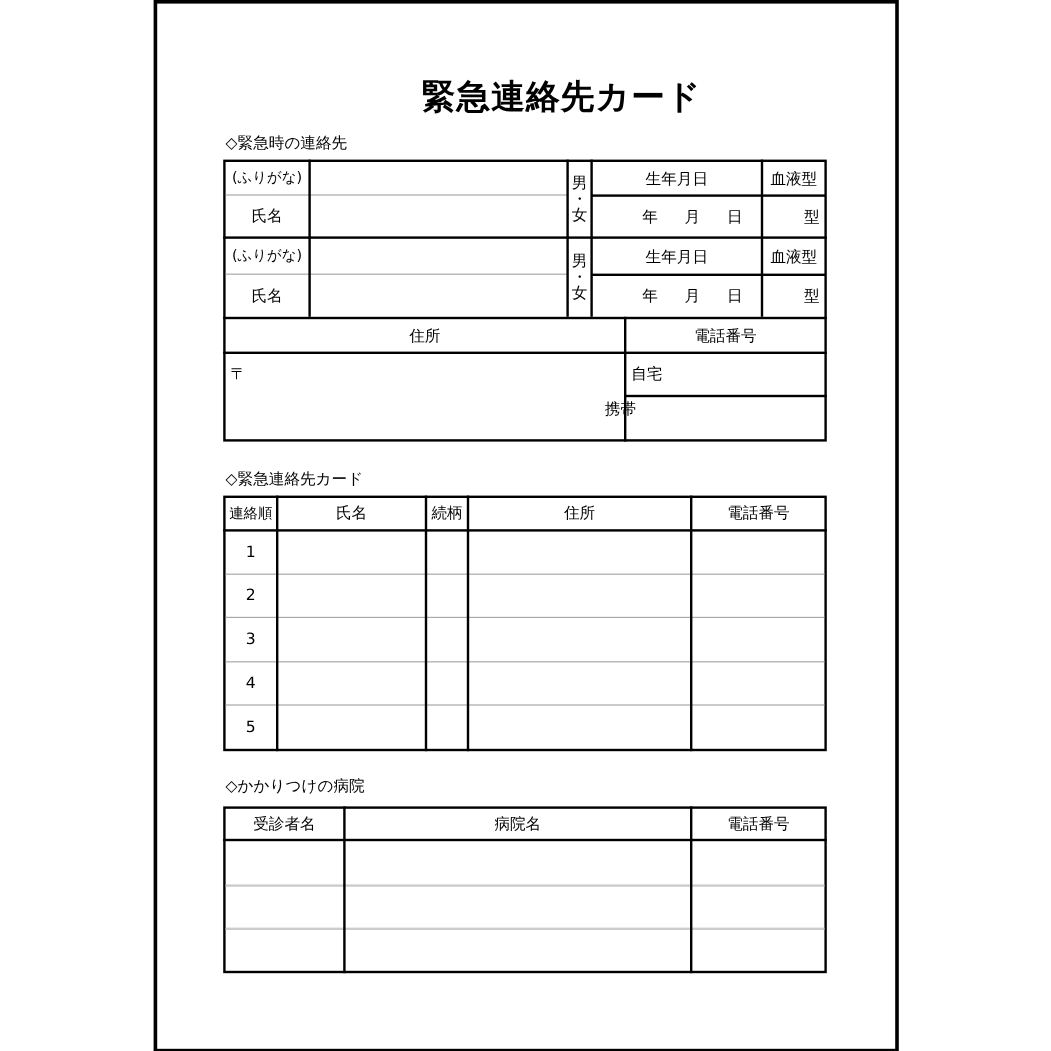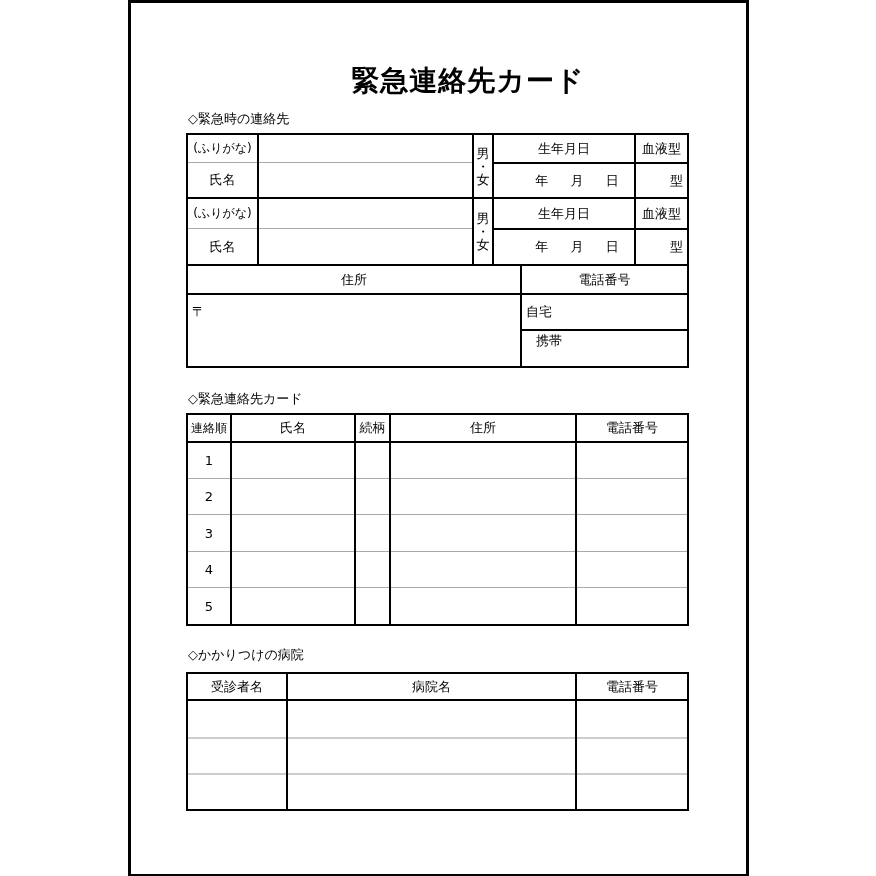--- a/index.html
+++ b/index.html
@@ -88,21 +88,21 @@
   </div>
   <div class="cell" style="left:636px;top:199px;width:51px;height:29px;">血液型</div>
   <div class="cell right" style="left:636px;top:230px;width:51px;height:34px;">型</div>
 
   <div class="cell" style="left:188px;top:266px;width:332px;height:27px;">住所</div>
   <div class="cell" style="left:522px;top:266px;width:165px;height:27px;">電話番号</div>
   <div class="cell left" style="left:188px;top:295px;width:332px;height:34px;align-items:center;">
     <span>〒</span>
   </div>
   <div class="cell left" style="left:522px;top:295px;width:165px;height:34px;">自宅</div>
-  <div class="cell left" style="left:532px;top:331px;width:165px;height:20px;border-radius:13px;">携帯</div>
+  <div class="cell left" style="left:500px;top:331px;width:165px;height:20px;border-radius:13px;">携帯</div>
 </div>
 
 <div class="section" style="top:390px;">◇緊急連絡先カード</div>
 
 <div class="abs" style="left:0;top:0;">
   <div class="abs" style="left:186px;top:413px;width:503px;height:213px;border:2px solid #000;"></div>
   <div class="hl" style="left:186px;top:441px;width:503px;"></div>
   <div class="hl thin" style="left:188px;top:478px;width:499px;"></div>
   <div class="hl thin" style="left:188px;top:514px;width:499px;"></div>
   <div class="hl thin" style="left:188px;top:551px;width:499px;"></div>

